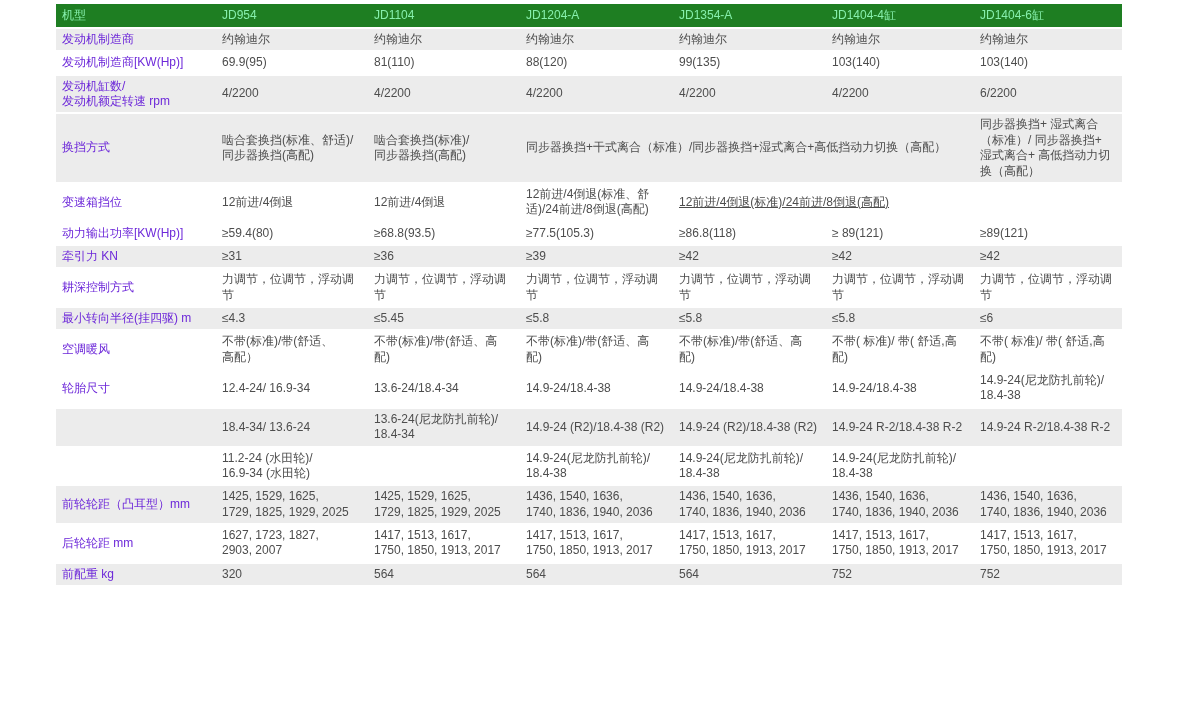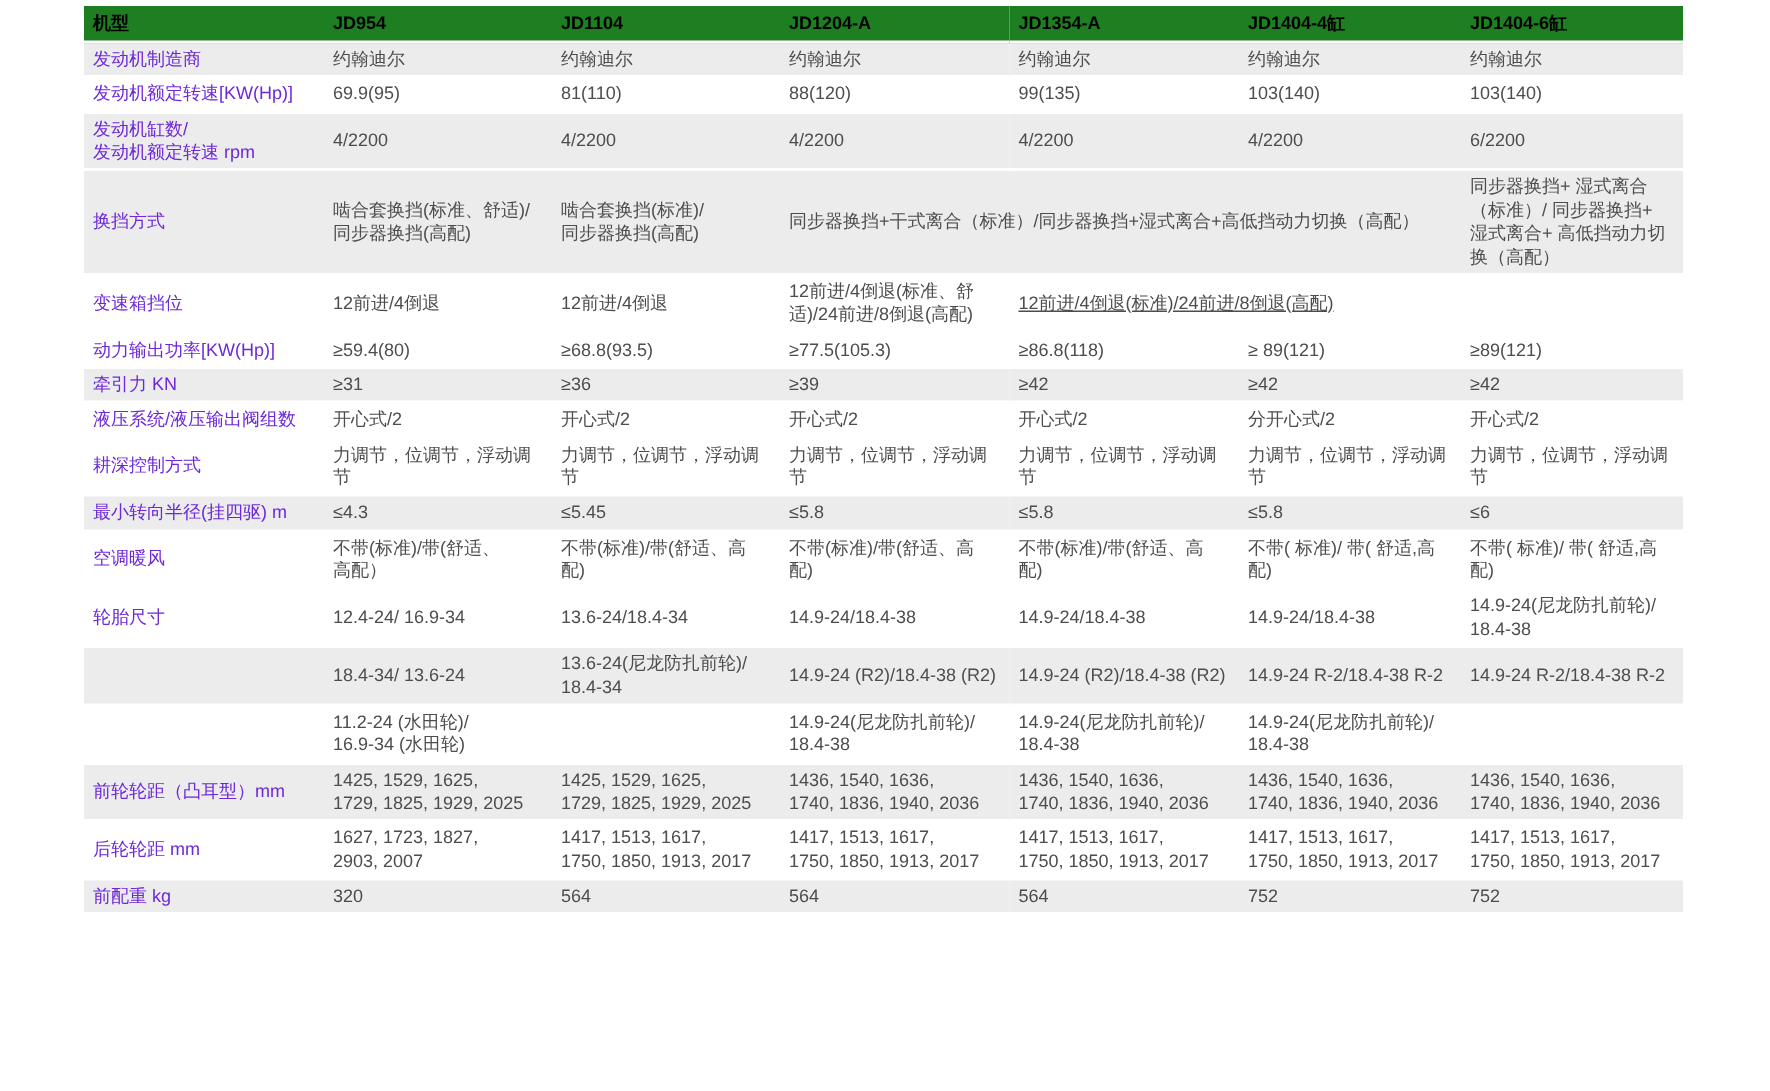--- a/index.html
+++ b/index.html
@@ -11,21 +11,21 @@
   table.spec{
     border-collapse:separate;border-spacing:0;table-layout:fixed;width:1066px;
     font-size:12px;color:#4d4d4d;
   }
   table.spec th, table.spec td{
     padding:3px 8px 3px 6px;vertical-align:middle;text-align:left;
     white-space:pre-line;line-height:1.28;border-bottom:2px solid #ffffff;
     overflow:hidden;
   }
   table.spec thead th{
-    background:#1e7e22;color:#000000;font-weight:700;height:17px;
+    background:#1e7e22;color:#86efac;font-weight:400;height:17px;
   }
   tr.gray td{background:#ececec;}
   tr.white td{background:#ffffff;}
   td.center{text-align:center;text-decoration:underline;}
   td.rowlabel{color:#6d28d9;}
 </style>
 </head>
 <body>
 
 <div class="spec-table-wrap">
@@ -54,21 +54,21 @@
         <tr class="gray">
           <td class="rowlabel">发动机制造商</td>
           <td>约翰迪尔</td>
           <td>约翰迪尔</td>
           <td>约翰迪尔</td>
           <td>约翰迪尔</td>
           <td>约翰迪尔</td>
           <td>约翰迪尔</td>
         </tr>
         <tr class="white">
-          <td class="rowlabel">发动机额定转速[KW(Hp)]</td>
+          <td class="rowlabel">发动机制造商[KW(Hp)]</td>
           <td>69.9(95)</td>
           <td>81(110)</td>
           <td>88(120)</td>
           <td>99(135)</td>
           <td>103(140)</td>
           <td>103(140)</td>
         </tr>
         <tr class="gray">
           <td class="rowlabel">发动机缸数/
 发动机额定转速 rpm</td>
@@ -105,29 +105,20 @@
           <td>≥89(121)</td>
         </tr>
         <tr class="gray">
           <td class="rowlabel">牵引力 KN</td>
           <td>≥31</td>
           <td>≥36</td>
           <td>≥39</td>
           <td>≥42</td>
           <td>≥42</td>
           <td>≥42</td>
-        </tr>
-        <tr class="white">
-          <td class="rowlabel">液压系统/液压输出阀组数</td>
-          <td>开心式/2</td>
-          <td>开心式/2</td>
-          <td>开心式/2</td>
-          <td>开心式/2</td>
-          <td>分开心式/2</td>
-          <td>开心式/2</td>
         </tr>
         <tr class="white">
           <td class="rowlabel">耕深控制方式</td>
           <td>力调节，位调节，浮动调节</td>
           <td>力调节，位调节，浮动调节</td>
           <td>力调节，位调节，浮动调节</td>
           <td>力调节，位调节，浮动调节</td>
           <td>力调节，位调节，浮动调节</td>
           <td>力调节，位调节，浮动调节</td>
         </tr>

